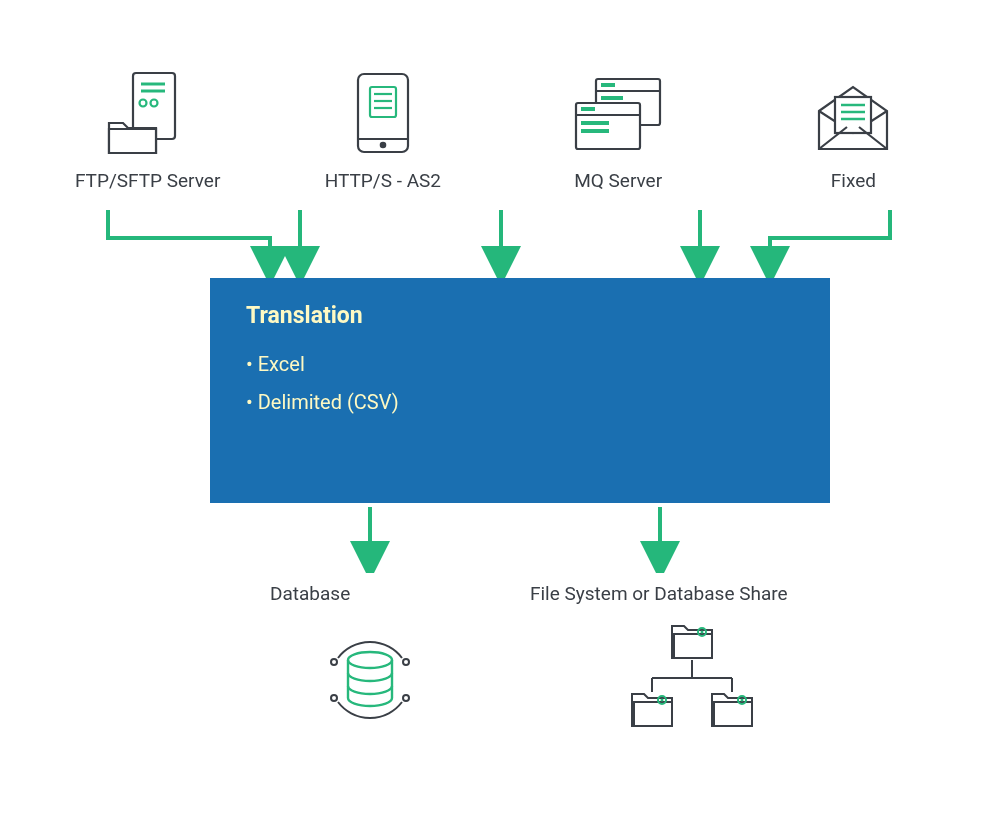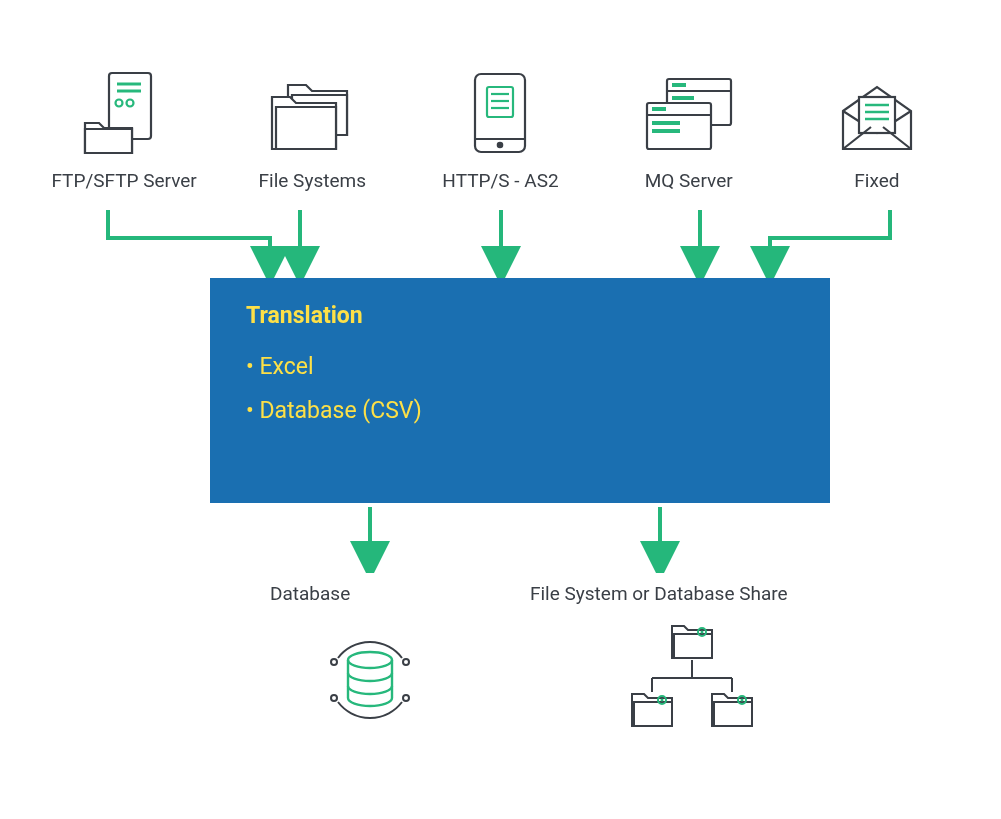--- a/index.html
+++ b/index.html
@@ -36,28 +36,28 @@
     left: 0; right: 0;
     height: 70px;
     pointer-events: none;
   }
 
   .center-box {
     position: absolute;
     top: 278px; left: 210px;
     width: 620px; height: 225px;
     background: #1a6fb1;
-    color: #fde047;
+    color: #fef9c3;
     display: flex;
     padding: 24px 36px 20px 36px;
   }
   .col { flex: 1; }
   .col h3 { font-size: 23px; font-weight: 700; margin-bottom: 16px; }
   .col ul { list-style: none; }
-  .col li { font-size: 23px; line-height: 1.9; }
+  .col li { font-size: 20px; line-height: 1.9; }
   .col li::before { content: "• "; }
 
   .arrows-bottom {
     position: absolute;
     top: 503px; left: 0; right: 0; height: 70px;
     pointer-events:none;
   }
 
   .bottom-labels {
     position: absolute;
@@ -92,33 +92,20 @@
         </g>
         <g fill="#fff" stroke="#3a3f46" stroke-width="2.2">
           <path d="M6 52 h14 l5 5 h28 v25 H6 Z"></path>
           <path d="M6 58 h47 v24 H6 Z"></path>
         </g>
       </svg>
     </div>
     <div class="source-label">FTP/SFTP Server</div>
   </div>
 
-  <div class="source">
-    <div class="icon-box">
-      <svg width="100" height="78" viewBox="0 0 100 78">
-        <g fill="#fff" stroke="#3a3f46" stroke-width="2.2">
-          <path d="M26 8 h18 l6 6 h35 v44 H26 Z"></path>
-          <path d="M30 18 h55 v40 H30 Z"></path>
-          <path d="M10 20 h18 l6 6 h40 v46 H10 Z"></path>
-          <path d="M14 30 h60 v42 H14 Z"></path>
-        </g>
-      </svg>
-    </div>
-    <div class="source-label">File Systems</div>
-  </div>
 
   <div class="source">
     <div class="icon-box">
       <svg width="66" height="84" viewBox="0 0 66 84">
         <g fill="none" stroke="#3a3f46" stroke-width="2.2">
           <rect x="8" y="3" width="50" height="78" rx="6"></rect>
           <line x1="8" y1="68" x2="58" y2="68"></line>
           <circle cx="33" cy="74" r="2.2" fill="#3a3f46"></circle>
           <rect x="20" y="16" width="26" height="30" rx="2" stroke="#27b87c"></rect>
           <line x1="24" y1="23" x2="42" y2="23" stroke="#27b87c"></line>
@@ -180,21 +167,21 @@
     <path d="M700 2 V58"></path>
     <path d="M890 2 V30 H770 V58"></path>
   </g>
 </svg>
 
 <div class="center-box">
   <div class="col">
     <h3>Translation</h3>
     <ul>
       <li>Excel</li>
-      <li>Database (CSV)</li>
+      <li>Delimited (CSV)</li>
     </ul>
   </div>
   <div class="col">
   </div>
 </div>
 
 <svg class="arrows-bottom" width="1001" height="70" viewBox="0 0 1001 70">
   <g stroke="#25b77b" stroke-width="4" fill="none" marker-end="url(#ah)">
     <path d="M370 4 V58"></path>
     <path d="M660 4 V58"></path>

